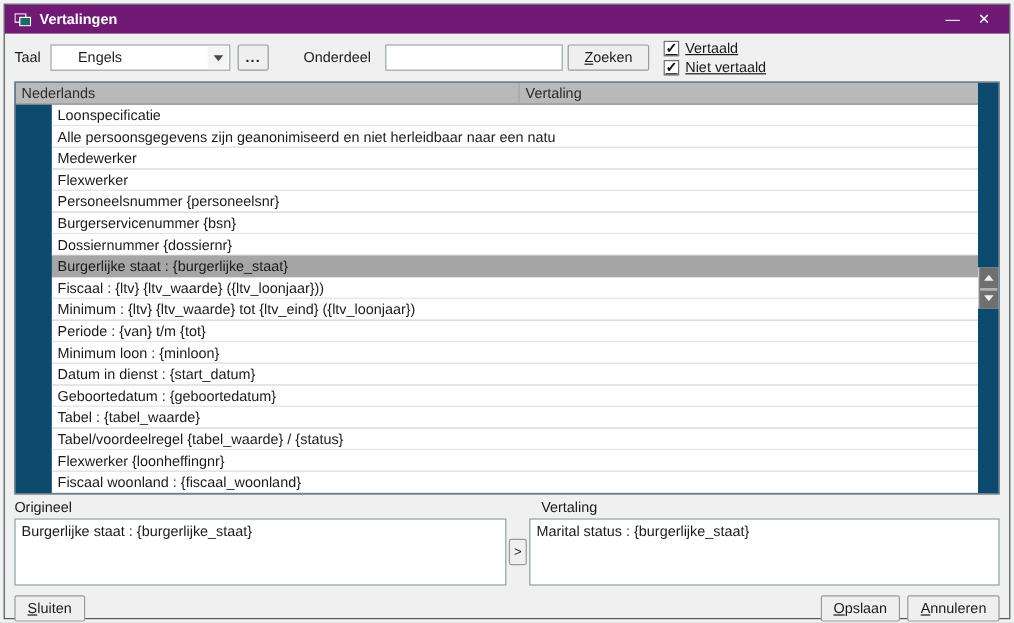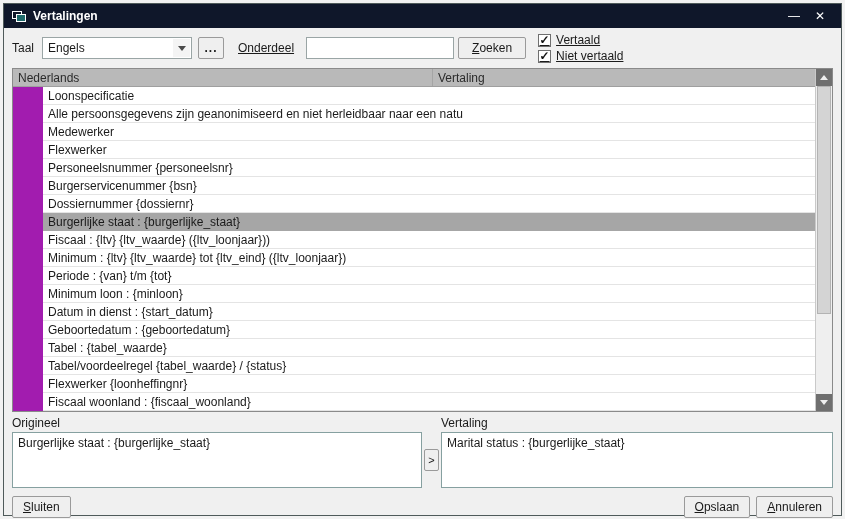--- a/index.html
+++ b/index.html
@@ -32,21 +32,21 @@
     color: #fff; cursor: default; font-size: 12px;
   }
 
   
   .toolbar {
     height: 40px; display: flex; align-items: center; padding: 0 8px; flex: 0 0 auto;
   }
   .lbl { margin-right: 8px; }
   .combo {
     width: 150px; height: 22px; background: #fff; border: 1px solid #9aa5a5;
-    display: flex; align-items: center; padding-left: 5px; position: relative;
+    display: flex; align-items: center; padding-left: 22px; position: relative;
   }
   .combo .chev {
     position: absolute; right: 1px; top: 1px; bottom: 1px; width: 17px;
     display: flex; align-items: center; justify-content: center; background: #f4f4f4;
   }
   .chev-glyph {
     width: 0; height: 0; border-left: 4px solid transparent; border-right: 4px solid transparent;
     border-top: 5px solid #4a4a4a;
   }
   .btn {
@@ -67,21 +67,21 @@
   .checkbox {
     width: 13px; height: 13px; background: #fff; border: 1px solid #6f6f6f;
     display: inline-flex; align-items: center; justify-content: center;
     font-size: 12px; line-height: 12px; color: #111;
   }
   .checkbox.checked::after { content: "✓"; font-weight: bold; margin-top: -1px; }
 
   
   .table {
     margin: 0 8px; border: 1px solid #8a8a8a; display: flex; flex: 0 0 auto;
-    background: #a21caf; height: 344px;
+    background: #0c4a6e; height: 344px; align-items: center;
   }
   .table-main { flex: 1; display: flex; flex-direction: column; overflow: hidden; }
   .thead { display: flex; height: 18px; background: #b9b9b9; border-bottom: 1px solid #9f9f9f; flex: 0 0 auto; }
   .hcell { display: flex; align-items: center; padding-left: 5px; color: #2b2b2b; }
   .hcell.nl { width: 420px; border-right: 1px solid #a5a5a5; }
   .hcell.vt { flex: 1; }
   .rows { flex: 1; overflow: hidden; margin-left: 30px; }
   .row { display: flex; height: 18px; align-items: center; background: #fff; border-bottom: 1px solid #e4e4e4; cursor: default; }
   .row .cell { white-space: nowrap; overflow: hidden; padding-left: 5px; }
   .row .cell.nl { width: 420px; }
@@ -90,21 +90,21 @@
 
   
   .scrollbar { width: 17px; flex: 0 0 auto; background: #efefef; border-left: 1px solid #c9c9c9; display: flex; flex-direction: column; }
   .sb-btn { height: 17px; background: #6f6f6f; display: flex; align-items: center; justify-content: center; flex: 0 0 auto; }
   .tri-up { width: 0; height: 0; border-left: 4px solid transparent; border-right: 4px solid transparent; border-bottom: 5px solid #efefef; }
   .tri-down { width: 0; height: 0; border-left: 4px solid transparent; border-right: 4px solid transparent; border-top: 5px solid #efefef; }
   .sb-track { flex: 1; position: relative; }
   .sb-thumb { position: absolute; top: 0; left: 1px; right: 1px; height: 74%; background: #d4d4d4; border: 1px solid #b3b3b3; }
 
   
-  .editor-labels { display: flex; padding: 4px 8px 2px 8px; flex: 0 0 auto; }
+  .editor-labels { display: flex; padding: 4px 8px 2px 8px; flex: 0 0 auto; gap: 10px; }
   .editor-labels .ol { width: 429px; }
   .editor-labels .vl { flex: 1; }
   .editor { display: flex; padding: 0 8px; align-items: stretch; flex: 0 0 auto; height: 56px; }
   .ta {
     border: 1px solid #86a0a0; background: #fff; resize: none;
     font-family: "Liberation Sans", sans-serif; font-size: 12px; color: #1a1a1a;
     padding: 3px 5px; height: 56px;
   }
   .ta.left { width: 410px; }
   .ta.right { flex: 1; }
@@ -119,21 +119,21 @@
   .caret { font-size: 9px; margin-left: 2px; }
   .spacer { flex: 1; }
   .annuleren-btn { margin-left: 6px; }
 </style>
 </head>
 <body>
 
 <div class="screen">
   <div class="window">
 
-    <div class="titlebar" style="background: #0f172a;">
+    <div class="titlebar" style="background: #701a75;">
       <span class="app-icon">
         <svg width="14" height="11" viewBox="0 0 14 11">
           <rect x="0.5" y="0.5" width="9" height="7" fill="none" stroke="#ffffff"></rect>
           <rect x="4.5" y="3.5" width="9" height="7" fill="#1e6a6b" stroke="#ffffff"></rect>
         </svg>
       </span>
       <span class="title">Vertalingen</span>
       <span class="tb-btn">—</span>
       <span class="tb-btn">✕</span>
     </div>
@@ -141,21 +141,21 @@
     <div class="toolbar">
       <span class="lbl">Taal</span>
       <div class="combo">
         <span>Engels</span>
         <span class="chev">
             <span class="chev-glyph"></span>
           </span>
       </div>
       <button class="btn more-btn">...</button>
 
-      <span class="lbl" style="margin-left:14px;text-decoration:underline;">Onderdeel</span>
+      <span class="lbl" style="margin-left:29px;">Onderdeel</span>
 
       <input class="search-input" type="text" value="" style="">
 
       <button class="btn zoeken-btn">
           <span class="accel">Z</span>
           <span>oeken</span>
         </button>
 
       <div class="check-group">
         <div class="check-row">

